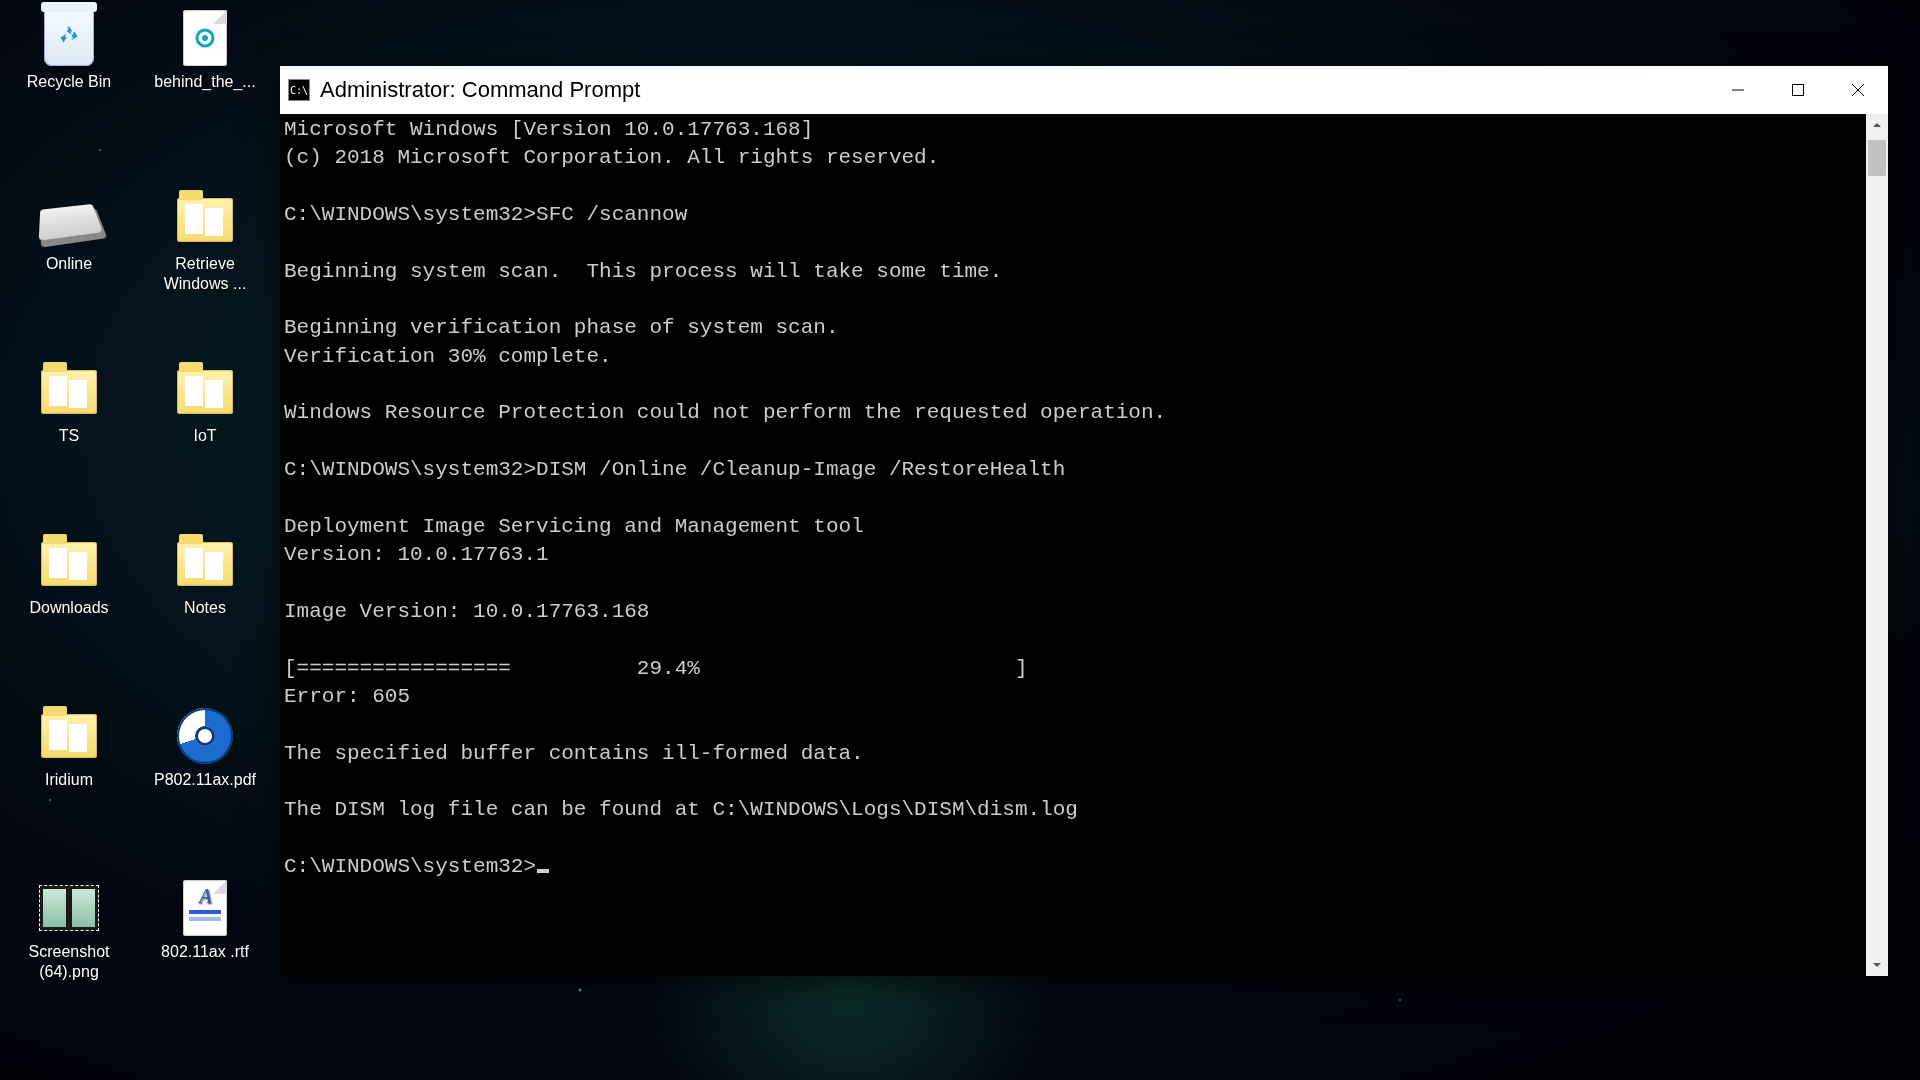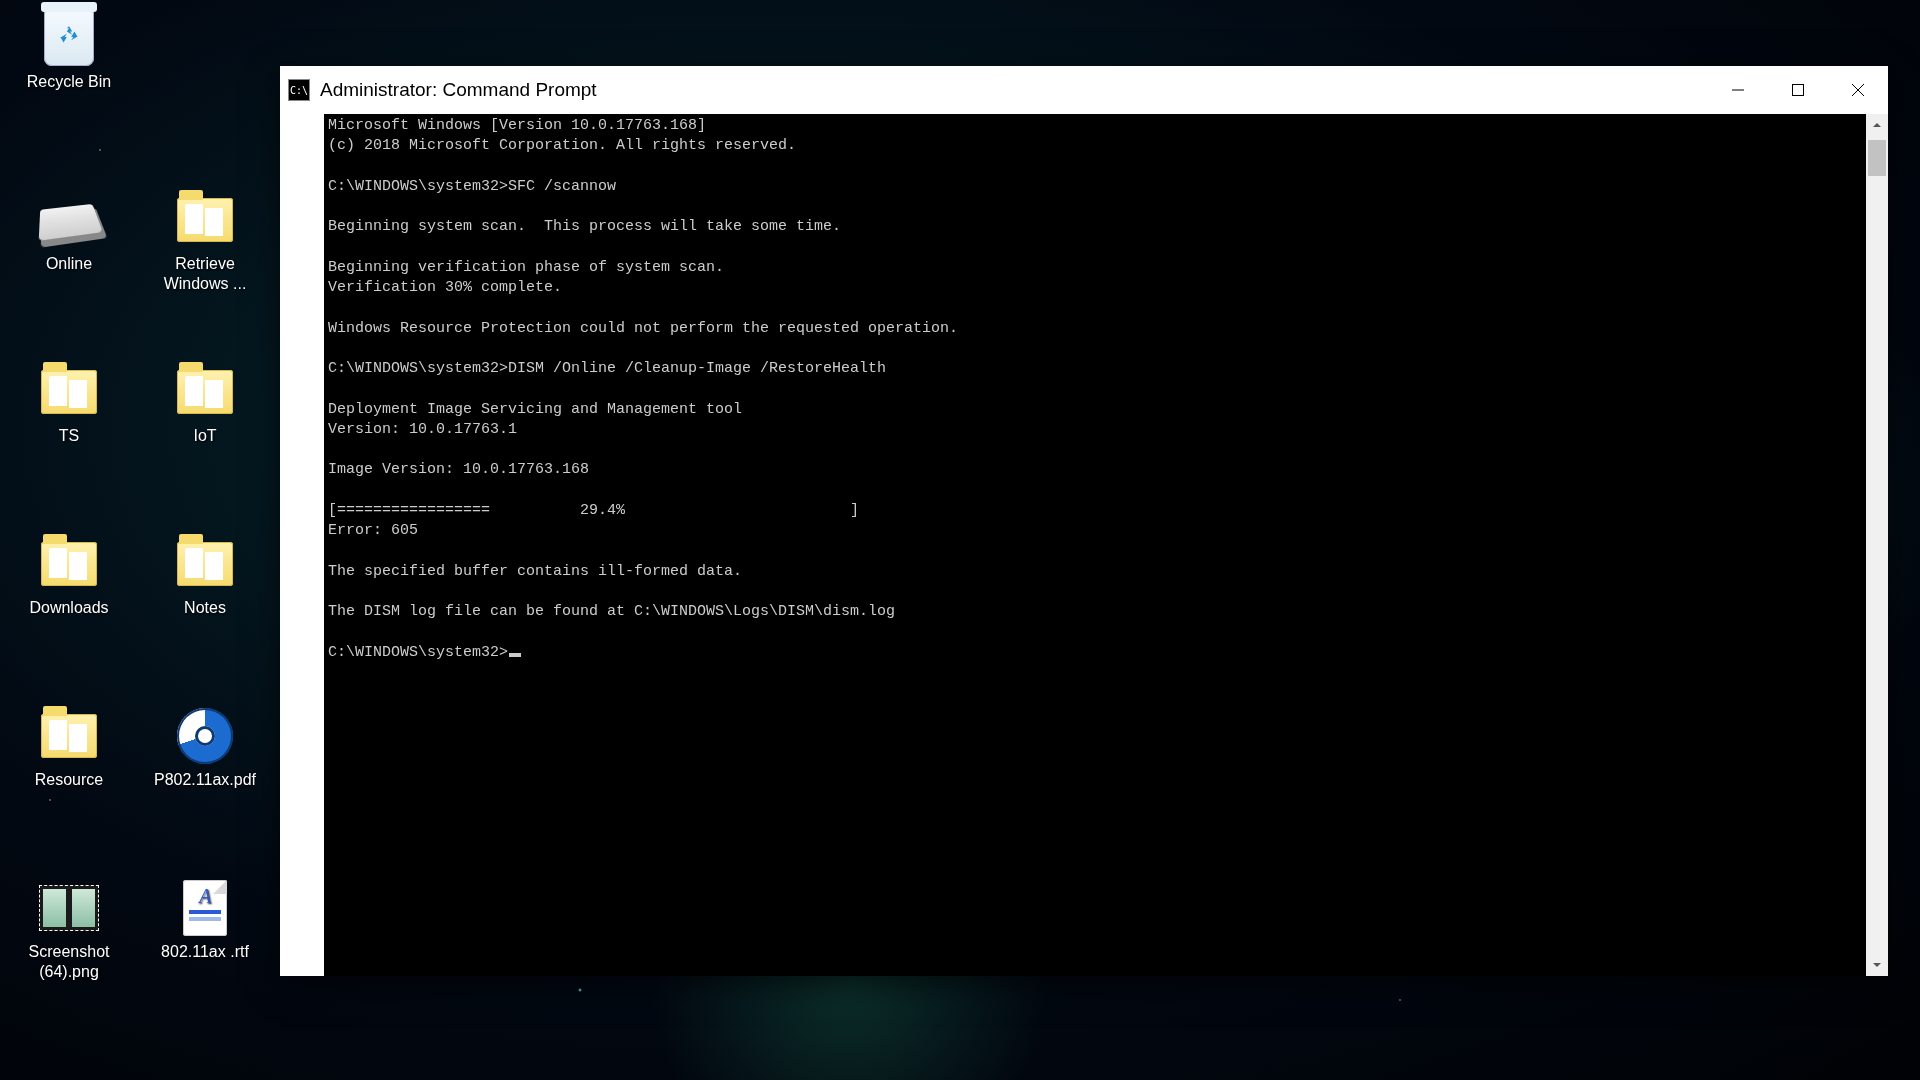--- a/index.html
+++ b/index.html
@@ -111,34 +111,33 @@
   .titlebar {
     height: 48px;
     background:#fff;
     display:flex; align-items:center;
     padding-left:8px;
   }
   .titlebar .app-ic{
     width:22px;height:22px;background:#000;border:1px solid #888;margin-right:10px;
     display:flex;align-items:center;justify-content:center;color:#fff;font-size:10px;font-family:Consolas,monospace;
   }
-  .titlebar .title{font-size:19px;color:#000;}
+  .titlebar .title{font-size:22px;color:#000;}
   .winbtns{margin-left:auto;display:flex;}
   .winbtn{width:60px;height:48px;display:flex;align-items:center;justify-content:center;cursor:pointer;}
   .winbtn svg{width:14px;height:14px;stroke:#000;stroke-width:1;fill:none;}
 
   .term-wrap{flex:1;display:flex;min-height:0;}
   .terminal{
     flex:1; background:#000; color:#ccc;
     font-family: Consolas, "Courier New", monospace;
-    font-size:15px; line-height:1.35;
+    font-size:21px; line-height:1.35;
     padding: 2px 4px;
     white-space: pre-wrap;
     overflow:hidden;
-    margin-left:44px;
   }
   .cursor{display:inline-block;width:12px;height:4px;background:#ccc;vertical-align:-1px;margin-left:1px;}
 
   .vscroll{
     width:22px;background:#f0f0f0;display:flex;flex-direction:column;align-items:center;
   }
   .vscroll .arrow{width:22px;height:22px;display:flex;align-items:center;justify-content:center;cursor:pointer;}
   .vscroll .track{flex:1;position:relative;width:100%;}
   .vscroll .thumb{position:absolute;top:4px;left:2px;right:2px;height:36px;background:#c2c2c2;border-radius:1px;cursor:pointer;}
   .vscroll svg{width:10px;height:10px;fill:#555;}
@@ -152,20 +151,31 @@
     <div class="ic">
       <div class="bin">
           <svg width="26" height="26" viewBox="0 0 24 24">
             <path fill="#1e90d2" d="M12 2l3 5h-2l2 3-5-3 2-3h-2zM5 12l5-3-2 3h2l-3 5-3-5h2zM19 12l-5 3 2-3h-2l3-5 3 5h-2z"></path>
           </svg>
         </div>
     </div>
     <div class="lbl">Recycle Bin</div>
   </div>
 
+  <div class="di" style="left:150px;top:8px">
+    <div class="ic">
+      <div class="doc" style="display:flex;align-items:center;justify-content:center;">
+        <svg width="24" height="24" viewBox="0 0 24 24">
+            <circle cx="12" cy="12" r="8" fill="none" stroke="#0ea5c6" stroke-width="3"></circle>
+            <circle cx="12" cy="12" r="3" fill="#0ea5c6"></circle>
+          </svg>
+      </div>
+    </div>
+    <div class="lbl">behind_the_...</div>
+  </div>
 
   <div class="di" style="left:14px;top:190px">
     <div class="ic">
         <div class="drive"></div>
       </div>
     <div class="lbl">Online</div>
   </div>
   <div class="di" style="left:150px;top:190px">
     <div class="ic">
         <div class="folder files"></div>
@@ -196,21 +206,21 @@
     <div class="ic">
         <div class="folder files"></div>
       </div>
     <div class="lbl">Downloads</div>
   </div>
 
   <div class="di" style="left:14px;top:706px">
     <div class="ic">
         <div class="folder files"></div>
       </div>
-    <div class="lbl">Resource</div>
+    <div class="lbl">Iridium</div>
   </div>
   <div class="di" style="left:150px;top:706px">
     <div class="ic">
         <div class="pdf"></div>
       </div>
     <div class="lbl">P802.11ax.pdf</div>
   </div>
 
   <div class="di" style="left:14px;top:878px">
     <div class="ic">

